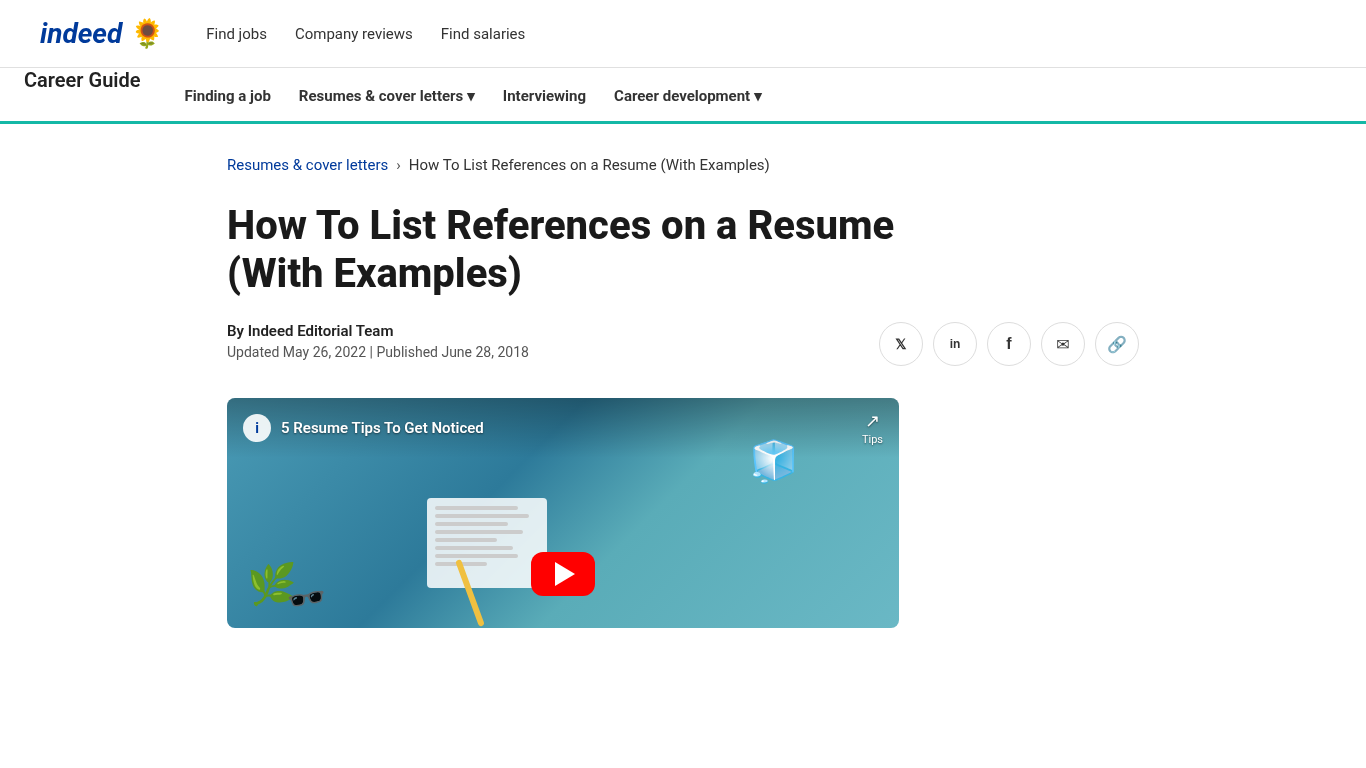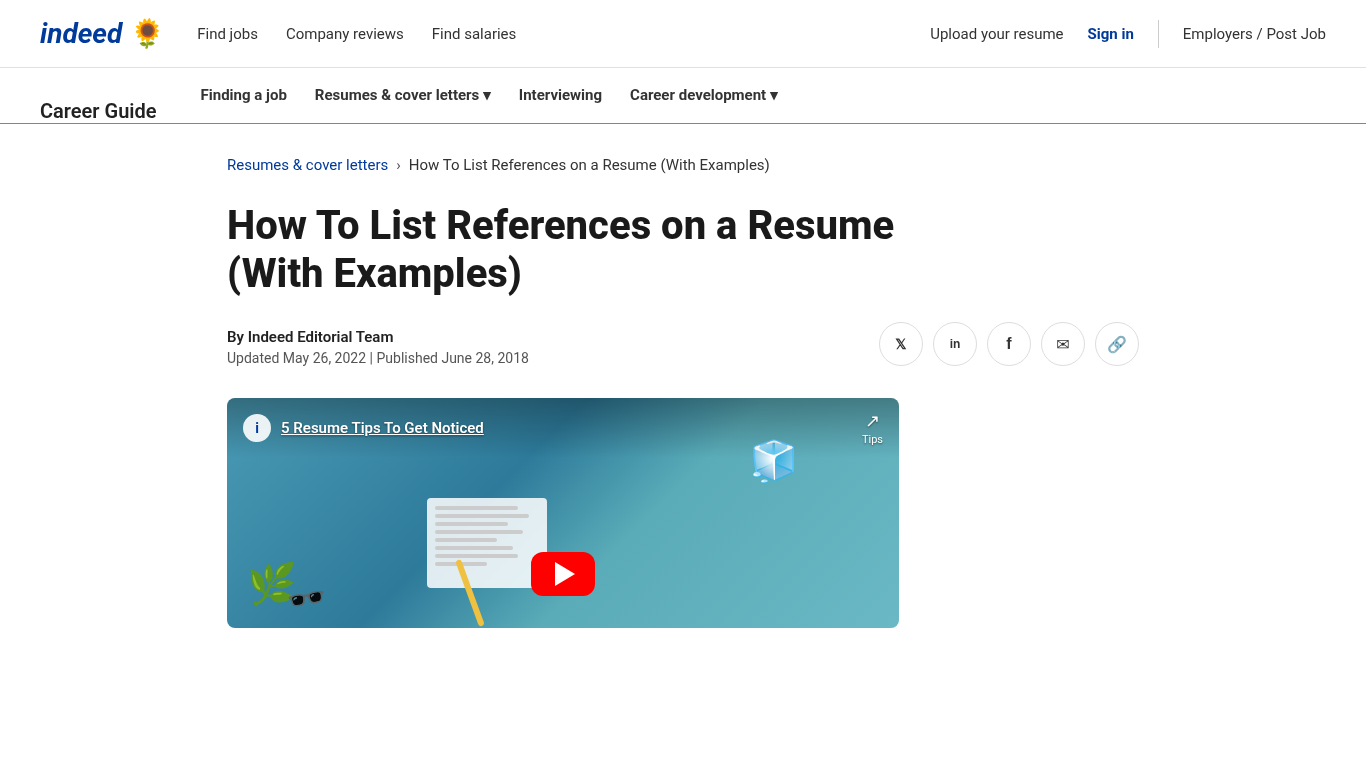--- a/index.html
+++ b/index.html
@@ -28,20 +28,21 @@
       font-style: italic;
     }
     .logo-flower {
       font-size: 28px;
     }
     .top-nav-links {
       display: flex;
       align-items: center;
       gap: 28px;
       flex: 1;
+      margin-left: 9px;
     }
     .top-nav-links a {
       text-decoration: none;
       color: #333;
       font-size: 15px;
     }
     .top-nav-right {
       display: flex;
       align-items: center;
       gap: 24px;
@@ -67,24 +68,24 @@
     }
     .employers-link {
       text-decoration: none;
       color: #333;
       font-size: 15px;
     }
 
     
     .secondary-nav {
       display: flex;
-      align-items: flex-end;
-      padding: 0 40px;
+      align-items: flex-start;
+      padding: 0 24px;
       height: 56px;
-      border-bottom: 1px solid #14b8a6;
+      border-bottom: 3px solid #14b8a6;
       background: #fff;
     }
     .career-guide-title {
       font-size: 20px;
       font-weight: 600;
       color: #222;
       margin-right: 32px;
       white-space: nowrap;
     }
     .secondary-nav-links {
@@ -162,21 +163,21 @@
       font-size: 40px;
       font-weight: 800;
       color: #1a1a1a;
       line-height: 1.2;
       margin-bottom: 24px;
       max-width: 700px;
     }
 
     .article-meta {
       display: flex;
-      align-items: flex-end;
+      align-items: flex-start;
       gap: 0;
       margin-bottom: 32px;
     }
     .meta-text {
       flex: 1;
     }
     .meta-author {
       font-size: 15px;
       font-weight: 600;
       color: #222;
@@ -264,21 +265,20 @@
       justify-content: center;
       font-size: 14px;
       font-weight: 700;
       color: #003a9b;
     }
     .video-title-text {
       color: #fff;
       font-size: 15px;
       font-weight: 600;
       text-shadow: 0 1px 2px rgba(0,0,0,0.5);
-      text-decoration: underline;
     }
     .video-share-btn {
       margin-left: auto;
       display: flex;
       flex-direction: column;
       align-items: center;
       color: #fff;
       font-size: 11px;
       text-shadow: 0 1px 2px rgba(0,0,0,0.5);
       cursor: pointer;
@@ -349,26 +349,20 @@
 
 <nav class="top-nav">
   <a class="logo-area" href="#">
     <span class="logo-text">indeed</span>
     <span class="logo-flower">🌻</span>
   </a>
   <div class="top-nav-links">
     <a href="#">Find jobs</a>
     <a href="#">Company reviews</a>
     <a href="#">Find salaries</a>
-  </div>
-  <div class="top-nav-right">
-    <a href="#" class="upload-resume">Upload your resume</a>
-    <a href="#" class="sign-in-btn">Sign in</a>
-    <div class="divider-v"></div>
-    <a href="#" class="employers-link">Employers / Post Job</a>
   </div>
 </nav>
 
 <nav class="secondary-nav">
   <span class="career-guide-title">Career Guide</span>
   <div class="secondary-nav-links">
     <a href="#">Finding a job</a>
     <a href="#">
       <span>Resumes &amp; cover letters</span>
       <span>▾</span>

